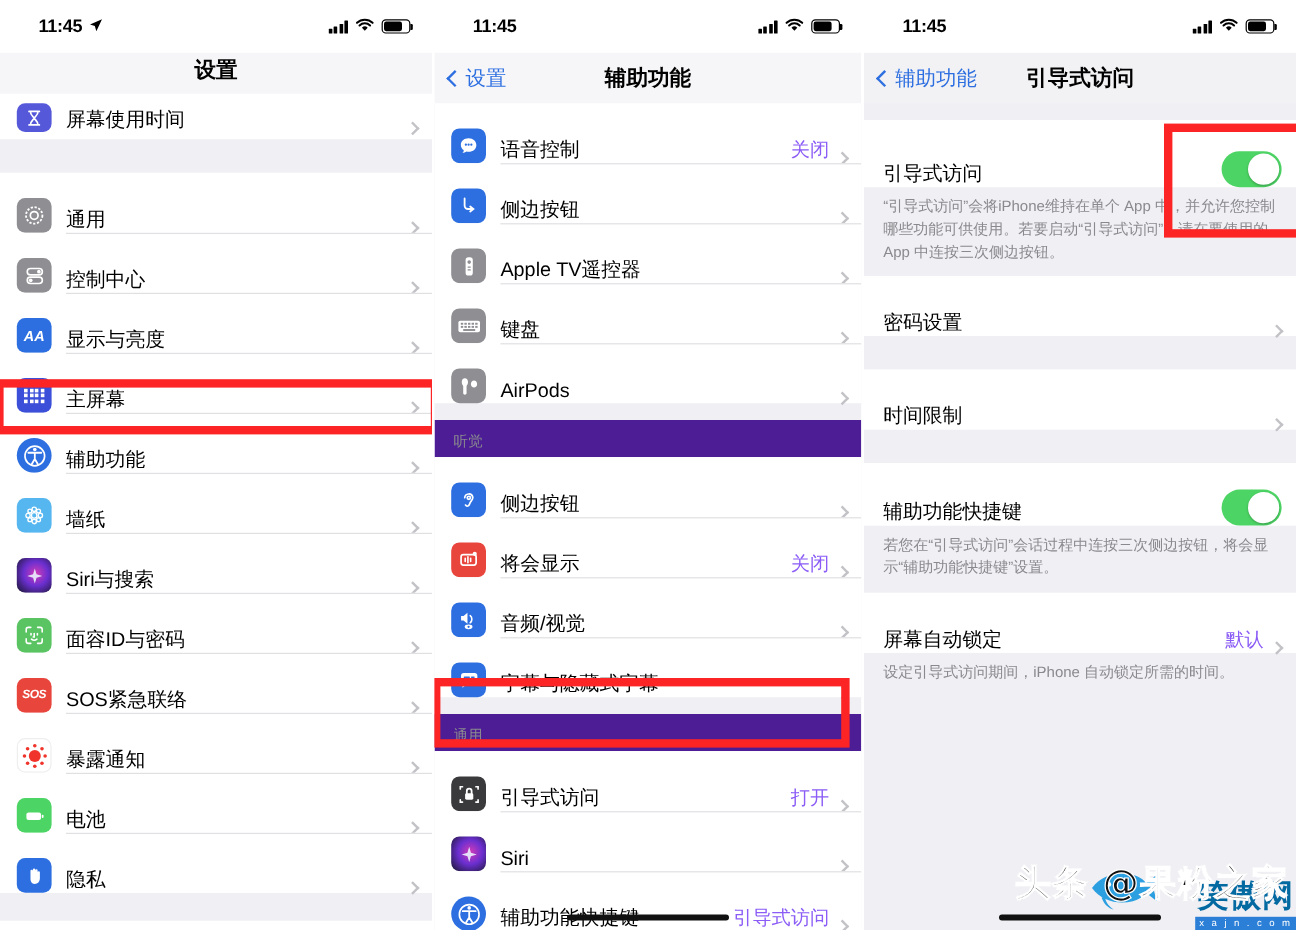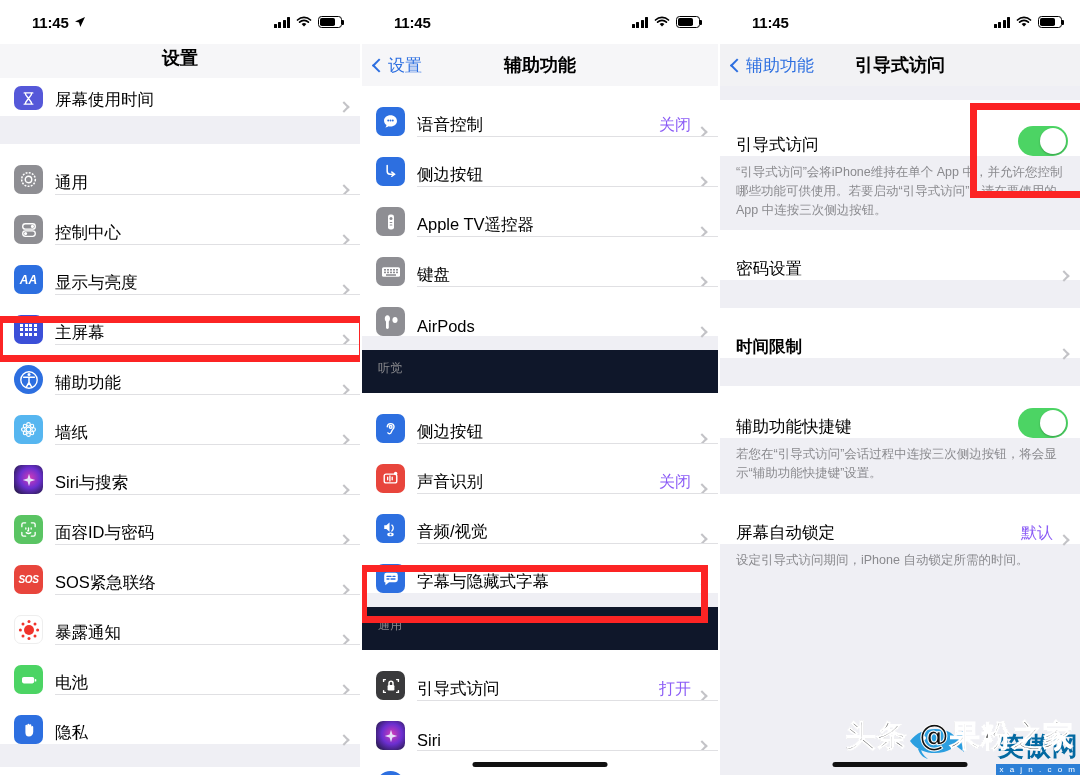--- a/index.html
+++ b/index.html
@@ -63,22 +63,22 @@
 
   .big-title-wrap { background:#f6f6f8; padding: 2px 0 8px 0; text-align:center; }
 
   
   .scroll { background:#efeff4; height: calc(775px - 86px); overflow:hidden; position:relative; }
   .group { background:#fff; }
   .gap { height: 28px; background:#efeff4; }
   .gap.sm { height: 14px; }
 
   .sec-header {
-    background:#0f172a; font-size:12px; color:#8a8a8e;
-    padding: 10px 0 16px 16px; letter-spacing:0.3px;
+    background:#4c1d95; font-size:12px; color:#8a8a8e;
+    padding: 10px 0 4px 16px; letter-spacing:0.3px;
   }
 
   .row {
     display:flex; align-items:flex-end;
     min-height: 50px; padding: 0 12px 0 14px;
     background:#fff; position:relative;
   }
   .row + .row::before {
     content:''; position:absolute; left:55px; right:0; top:0; height:1px; background:#e0e0e3;
   }
@@ -479,21 +479,21 @@
         <div class="row">
           <span class="ico" style="background:#e8453c;">
             <svg width="19" height="19" viewBox="0 0 20 20">
                 <rect x="3.4" y="5.4" width="13.2" height="9.2" rx="2" fill="none" stroke="#fff" stroke-width="1.5"></rect>
                 <g stroke="#fff" stroke-width="1.4" stroke-linecap="round">
                   <path d="M7 8.6v2.8M9.4 7.4v5.2M11.8 8.6v2.8"></path>
                 </g>
                 <circle cx="15.4" cy="4.8" r="1.8" fill="#fff"></circle>
               </svg>
           </span>
-          <span class="label">声音识别</span>
+          <span class="label">将会显示</span>
           <span class="value">关闭</span>
           <span class="chev"></span>
         </div>
 
         <div class="row">
           <span class="ico" style="background:#2d6fe0;">
             <svg width="19" height="19" viewBox="0 0 20 20">
                 <path d="M9 3.8 5.6 6.6H3.4v4h2.2L9 13.4Z" fill="#fff"></path>
                 <path d="M11.4 6.4a4 4 0 0 1 0 6.2" stroke="#fff" stroke-width="1.4" fill="none" stroke-linecap="round"></path>
                 <ellipse cx="10" cy="16.2" rx="3.4" ry="2" fill="#fff"></ellipse>
@@ -617,21 +617,21 @@
       <div class="group">
         <div class="row noicon" style="min-height:50px;">
           <span class="label">密码设置</span>
           <span class="chev"></span>
         </div>
       </div>
 
       <div class="gap"></div>
 
       <div class="group">
-        <div class="row noicon" style="min-height:50px;font-weight:bold;">
+        <div class="row noicon" style="min-height:50px;">
           <span class="label">时间限制</span>
           <span class="chev"></span>
         </div>
       </div>
 
       <div class="gap"></div>
 
       <div class="group">
         <div class="row noicon" style="min-height:52px;">
           <span class="label">辅助功能快捷键</span>

